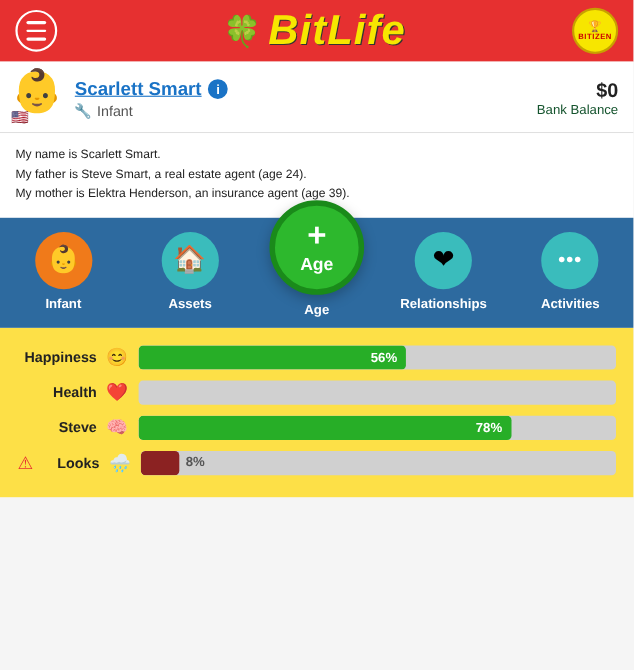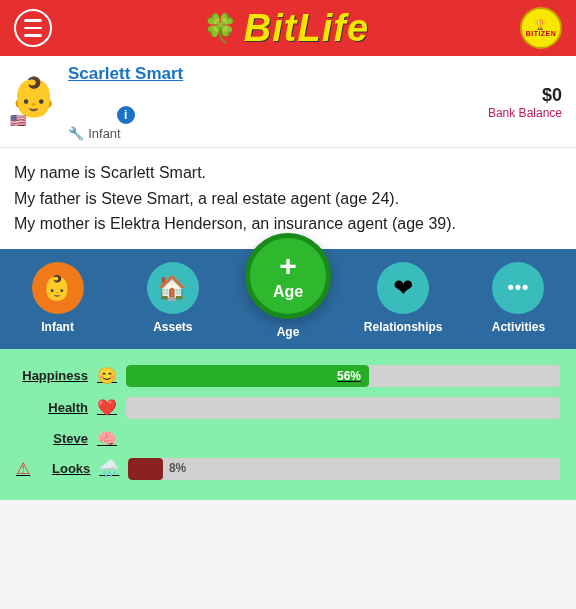--- a/index.html
+++ b/index.html
@@ -114,22 +114,21 @@
       font-size: 13px;
     }
     .profile-info {
       display: flex;
       flex-direction: column;
       gap: 2px;
     }
     .profile-name-row {
       display: flex;
       align-items: center;
-      gap: 22px;
-      flex-direction: column;
+      gap: 6px;
     }
     .profile-name {
       font-size: 17px;
       font-weight: bold;
       color: #1a73c6;
       text-decoration: underline;
     }
     .info-icon {
       background: #1a73c6;
       color: #fff;
@@ -156,28 +155,28 @@
     .bank-info {
       text-align: right;
     }
     .bank-amount {
       font-size: 18px;
       font-weight: bold;
       color: #222;
     }
     .bank-label {
       font-size: 12px;
-      color: #be185d;
+      color: #14532d;
     }
 
     
     .bio-section {
       background: #fff;
       padding: 12px 14px;
-      font-size: 16px;
+      font-size: 11px;
       color: #222;
       line-height: 1.6;
     }
 
     
     .nav-bar {
       background: #2d6a9f;
       display: flex;
       align-items: center;
       justify-content: space-around;
@@ -255,23 +254,22 @@
     }
     .age-label-below {
       font-size: 12px;
       color: #fff;
       font-weight: 600;
       margin-top: 68px;
     }
 
     
     .stats-section {
-      background: #86efac;
+      background: #fde047;
       padding: 16px 16px 10px 16px;
-      text-decoration: underline;
     }
     .stat-row {
       display: flex;
       align-items: center;
       margin-bottom: 10px;
       gap: 8px;
     }
     .stat-label {
       font-size: 13px;
       font-weight: 600;
@@ -434,20 +432,25 @@
     <div class="stat-bar-wrap">
       <div class="stat-bar dark-green" style="width:88%">
         <span class="stat-pct">88%</span>
       </div>
     </div>
   </div>
 
   <div class="stat-row">
     <span class="stat-label">Steve</span>
     <span class="stat-icon">🧠</span>
+    <div class="stat-bar-wrap">
+      <div class="stat-bar green" style="width:78%">
+        <span class="stat-pct">78%</span>
+      </div>
+    </div>
   </div>
 
   <div class="stat-row">
     <span class="warn-icon">⚠</span>
     <span class="stat-label" style="width:52px;">Looks</span>
     <span class="stat-icon">🌧️</span>
     <div class="stat-bar-wrap">
       <div class="stat-bar brown" style="width:8%">
         <span class="stat-pct dark" style="color:#fff;"></span>
       </div>

